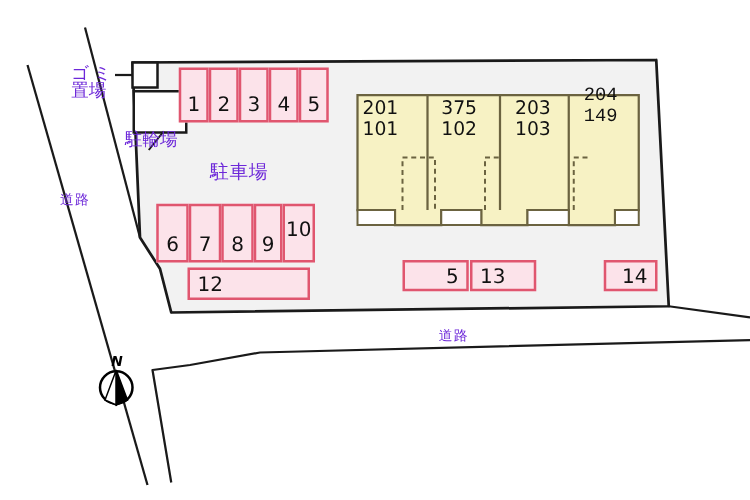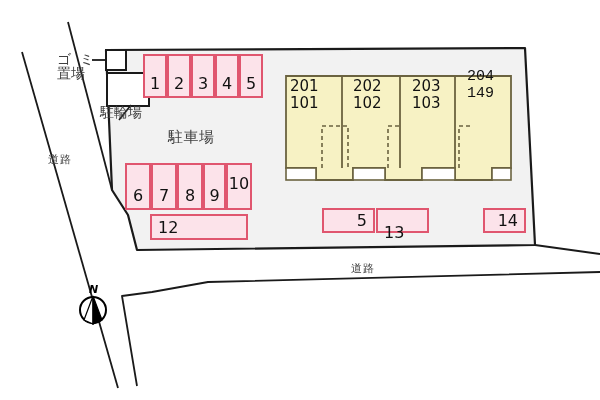--- a/index.html
+++ b/index.html
@@ -22,22 +22,22 @@
   svg.layer {
     position: absolute;
     left: 0;
     top: 0;
     width: 600px;
     height: 400px;
   }
   .label {
     position: absolute;
     white-space: nowrap;
-    color: #404040;
-    font-family: Liberation Mono, monospace;
+    color: #6d28d9;
+    font-family: Liberation Serif, serif;
     line-height: 1.05;
   }
   .road-label {
     font-size: 11px;
     letter-spacing: 1px;
   }
   .area-label {
     font-size: 15px;
     letter-spacing: 0.5px;
   }
@@ -147,21 +147,21 @@
       <div class="stall" style="position: absolute; left: 226px; top: 163px; width: 26px; height: 47px; background: rgb(252, 227, 234); border: 2px solid rgb(224, 86, 111); box-sizing: border-box;">
         <div class="stall-num" style="position: absolute; left: 0px; top: 0px; width: 100%; height: 100%; display: flex; align-items: flex-end; justify-content: center; padding: 0px 0px 15px; box-sizing: border-box;">10</div>
       </div>
       <div class="stall" style="position: absolute; left: 150px; top: 214px; width: 98px; height: 26px; background: rgb(252, 227, 234); border: 2px solid rgb(224, 86, 111); box-sizing: border-box;">
         <div class="stall-num" style="position: absolute; left: 0px; top: 0px; width: 100%; height: 100%; display: flex; align-items: center; justify-content: flex-start; padding: 0px 6px; box-sizing: border-box;">12</div>
       </div>
       <div class="stall" style="position: absolute; left: 322px; top: 208px; width: 53px; height: 25px; background: rgb(252, 227, 234); border: 2px solid rgb(224, 86, 111); box-sizing: border-box;">
         <div class="stall-num" style="position: absolute; left: 0px; top: 0px; width: 100%; height: 100%; display: flex; align-items: center; justify-content: flex-end; padding: 0px 6px; box-sizing: border-box;">5</div>
       </div>
       <div class="stall" style="position: absolute; left: 376px; top: 208px; width: 53px; height: 25px; background: rgb(252, 227, 234); border: 2px solid rgb(224, 86, 111); box-sizing: border-box;">
-        <div class="stall-num" style="position: absolute; left: 0px; top: 0px; width: 100%; height: 100%; display: flex; align-items: center; justify-content: flex-start; padding: 0px 6px; box-sizing: border-box; margin-top: 12px;">13</div>
+        <div class="stall-num" style="position: absolute; left: 0px; top: 0px; width: 100%; height: 100%; display: flex; align-items: center; justify-content: flex-start; padding: 0px 6px; box-sizing: border-box;">13</div>
       </div>
       <div class="stall" style="position: absolute; left: 483px; top: 208px; width: 43px; height: 25px; background: rgb(252, 227, 234); border: 2px solid rgb(224, 86, 111); box-sizing: border-box;">
         <div class="stall-num" style="position: absolute; left: 0px; top: 0px; width: 100%; height: 100%; display: flex; align-items: center; justify-content: flex-end; padding: 0px 6px; box-sizing: border-box;">14</div>
       </div>
     </div>
 
   <div class="label road-label" style="left:48px; top:155px;">道路</div>
   <div class="label road-label" style="left:351px; top:264px;">道路</div>
 
   <div class="label area-label" style="left:168px; top:131px;">駐車場</div>
@@ -172,21 +172,21 @@
   </div>
 
   <div class="label facility-label" style="left:100px; top:106px;">駐輪場</div>
 
   <div id="units">
       <div class="unit-num" style="left: 290px; top: 78px;">
         <div>201</div>
         <div>101</div>
       </div>
       <div class="unit-num" style="left: 353px; top: 78px;">
-        <div>202</div>
+        <div>375</div>
         <div>102</div>
       </div>
       <div class="unit-num" style="left: 412px; top: 78px;">
         <div>203</div>
         <div>103</div>
       </div>
       <div class="unit-num" style="left: 467px; top: 68px; font-family: Liberation Mono, monospace;">
         <div>204</div>
         <div>149</div>
       </div>

